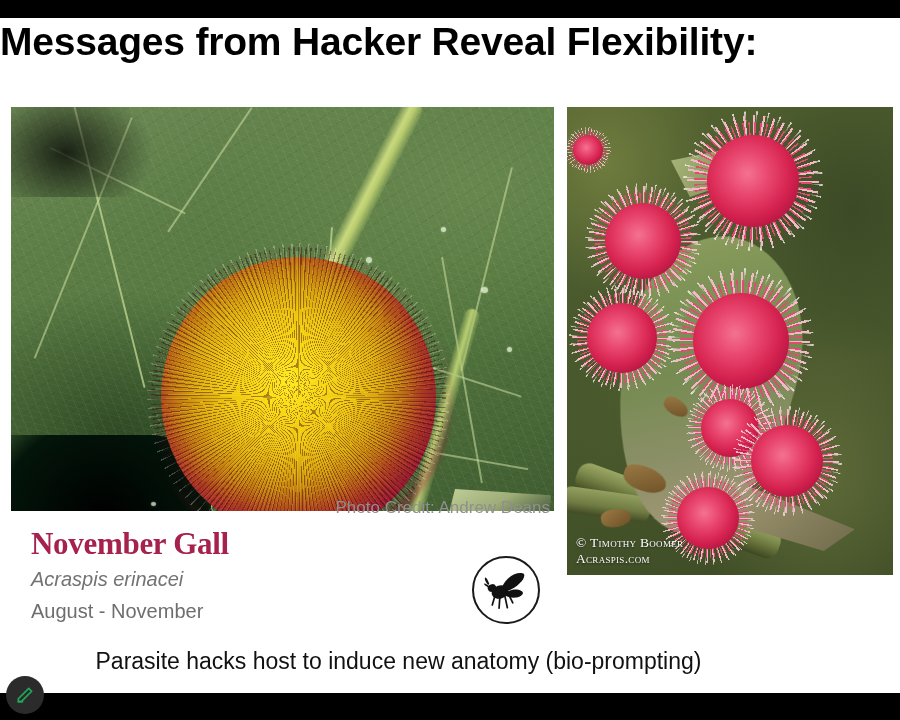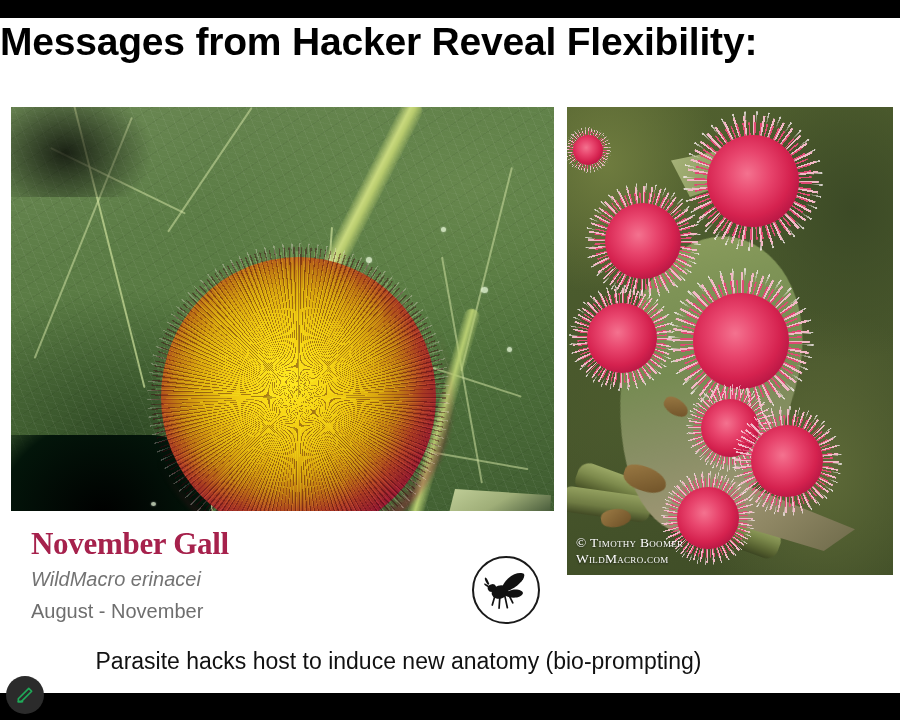--- a/index.html
+++ b/index.html
@@ -391,26 +391,27 @@
       </div>
     <div class="pgall" style="left:6px;   top:28px;  width:30px; height:30px;">
         <u></u>
         <b></b>
         <s></s>
         <i></i>
       </div>
 
     <div class="watermark">
       <span>© Timothy Boomer</span>
-      <span>WildMacro.com</span>
+      <span>Acraspis.com</span>
     </div>
   </div>
 
+  <div class="photo-credit">Photo Credit: Andrew Deans</div>
   <div class="gall-name">November Gall</div>
-  <div class="sci-name">WildMacro erinacei</div>
+  <div class="sci-name">Acraspis erinacei</div>
   <div class="season">August - November</div>
 
   <div class="badge">
     <svg width="48" height="44" viewBox="0 0 48 44" aria-hidden="true">
       <g fill="#111">
         <ellipse cx="18" cy="24" rx="8.5" ry="6.5" transform="rotate(-18 18 24)"></ellipse>
         <ellipse cx="10" cy="20" rx="4.4" ry="3.8" transform="rotate(-18 10 20)"></ellipse>
         <path d="M20 19 C26 6, 38 3, 42 6 C44 10, 36 19, 25 23 Z"></path>
         <path d="M23 25 C30 20, 40 21, 41 25 C40 30, 30 31, 24 28 Z"></path>
         <path d="M6 17 C3 13, 2 10, 3.5 9.5 C5 10, 6 13, 7.4 16 Z"></path>

